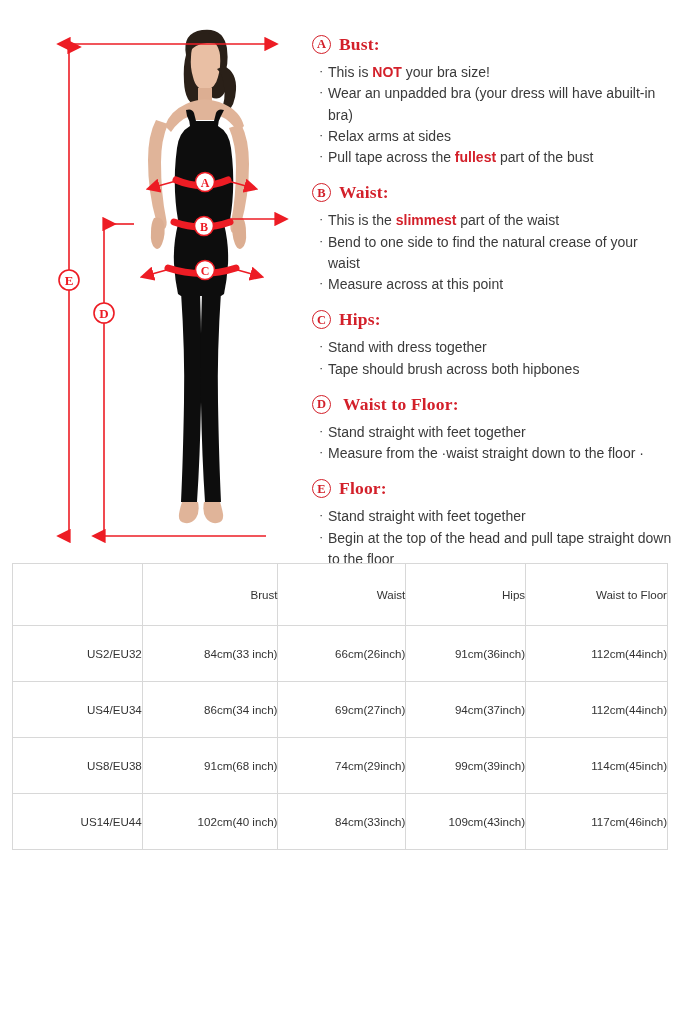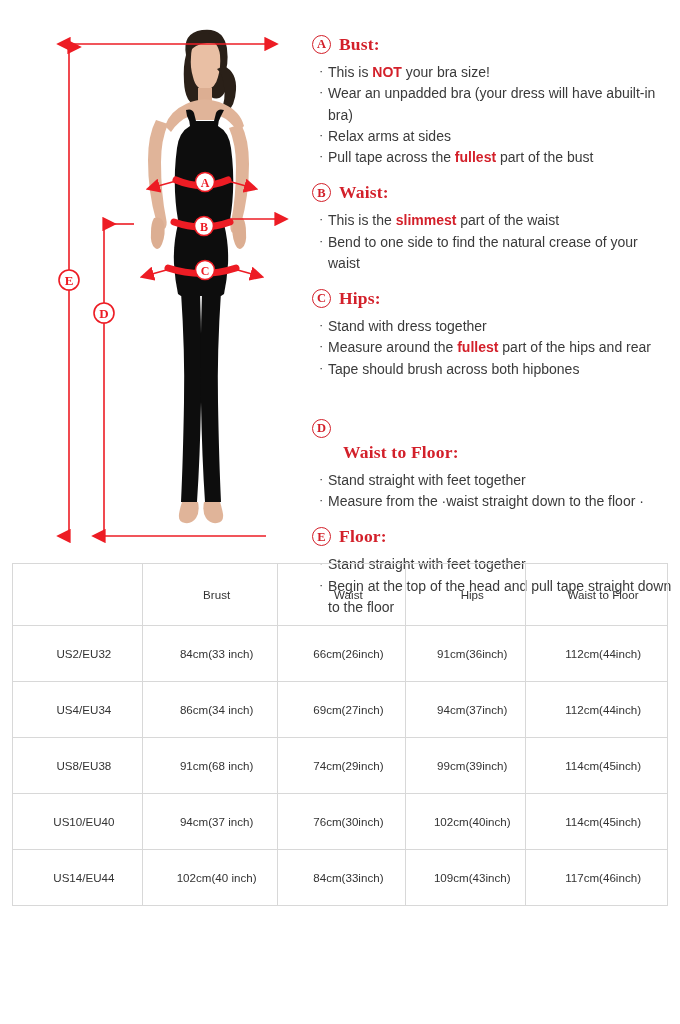--- a/index.html
+++ b/index.html
@@ -52,21 +52,21 @@
     flex: none;
     font-family: "Liberation Serif", serif;
   }
   .sec-title {
     color: #d3202a;
     font-size: 17.5px;
     font-weight: bold;
     font-family: "Liberation Serif", serif;
     letter-spacing: .2px;
   }
-  .sec.indent .sec-title { padding-left: 4px; margin-top: 48px; }
+  .sec.indent .sec-title { padding-left: 4px; }
   .bullets { margin: 0; padding: 0; list-style: none; }
   .bullets li {
     font-size: 14px;
     color: #3a3a3a;
     line-height: 1.52;
     padding-left: 16px;
     position: relative;
   }
   .bullets li:before {
     content: "·";
@@ -82,21 +82,21 @@
   .size-table {
     position: absolute;
     left: 12px; top: 563px;
     width: 656px;
     border-collapse: collapse;
     font-size: 11.6px;
     color: #333;
   }
   .size-table th, .size-table td {
     border: 1px solid #d8d8d8;
-    text-align: center;
+    text-align: right;
     padding: 0 0 0 13px;
     height: 56px;
     font-weight: normal;
     vertical-align: middle;
   }
   .size-table thead th { height: 62px; }
   .size-table col.c0 { width: 130px; }
   .size-table col.c1 { width: 136px; }
   .size-table col.c2 { width: 128px; }
   .size-table col.c3 { width: 120px; }
@@ -211,31 +211,31 @@
     </div>
 
     <div class="sec">
       <div class="sec-head">
         <span class="badge">B</span>
         <span class="sec-title">Waist:</span>
       </div>
       <ul class="bullets">
         <li>This is the <b>slimmest</b> part of the waist</li>
         <li>Bend to one side to find the natural crease of your waist</li>
+        <li>Measure across at this point</li>
       </ul>
     </div>
 
     <div class="sec">
       <div class="sec-head">
         <span class="badge">C</span>
         <span class="sec-title">Hips:</span>
       </div>
       <ul class="bullets">
         <li>Stand with dress together</li>
-        <li>Measure around the <b>fullest</b> part of the hips and rear</li>
         <li>Tape should brush across both hipbones</li>
       </ul>
     </div>
 
     <div class="sec indent">
       <div class="sec-head">
         <span class="badge">D</span>
         <span class="sec-title">Waist to Floor:</span>
       </div>
       <ul class="bullets">
@@ -290,27 +290,20 @@
         <td>112cm(44inch)</td>
       </tr>
       <tr>
         <td>US8/EU38</td>
         <td>91cm(68 inch)</td>
         <td>74cm(29inch)</td>
         <td>99cm(39inch)</td>
         <td>114cm(45inch)</td>
       </tr>
       <tr>
-        <td>US10/EU40</td>
-        <td>94cm(37 inch)</td>
-        <td>76cm(30inch)</td>
-        <td>102cm(40inch)</td>
-        <td>114cm(45inch)</td>
-      </tr>
-      <tr>
         <td>US14/EU44</td>
         <td>102cm(40 inch)</td>
         <td>84cm(33inch)</td>
         <td>109cm(43inch)</td>
         <td>117cm(46inch)</td>
       </tr>
     </tbody>
   </table>
 
 </div>

